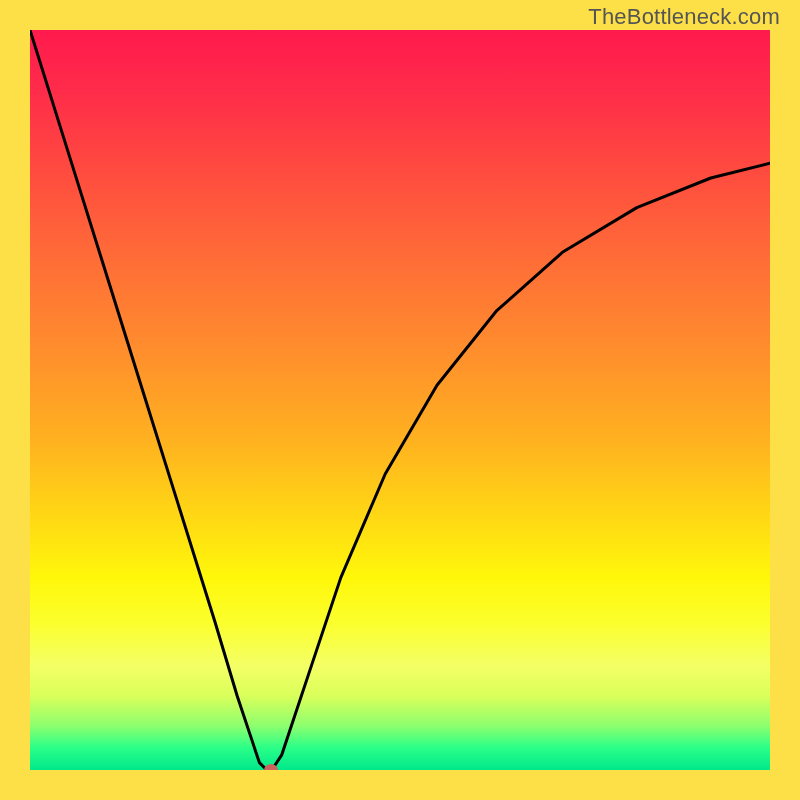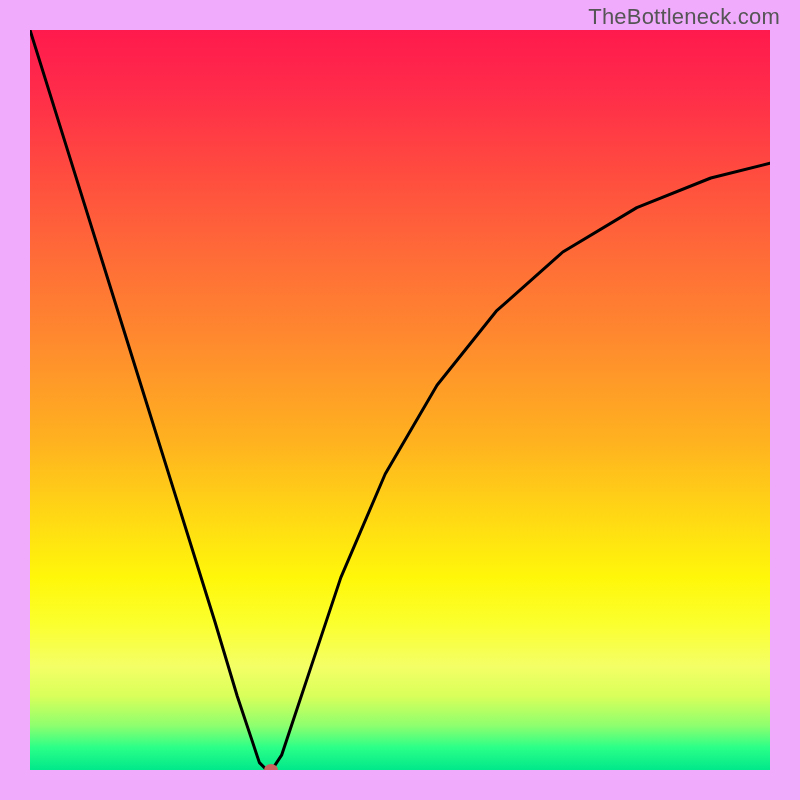--- a/index.html
+++ b/index.html
@@ -8,21 +8,21 @@
     width: 800px;
     height: 800px;
     background: #000;
     font-family: Arial, Helvetica, sans-serif;
     overflow: hidden;
   }
   .frame {
     position: relative;
     width: 800px;
     height: 800px;
-    background: #f0abfc;
+    background: #fde047;
   }
   .watermark {
     position: absolute;
     top: 4px;
     right: 20px;
     color: #555;
     font-size: 22px;
     font-weight: 500;
     letter-spacing: 0.2px;
     z-index: 5;

